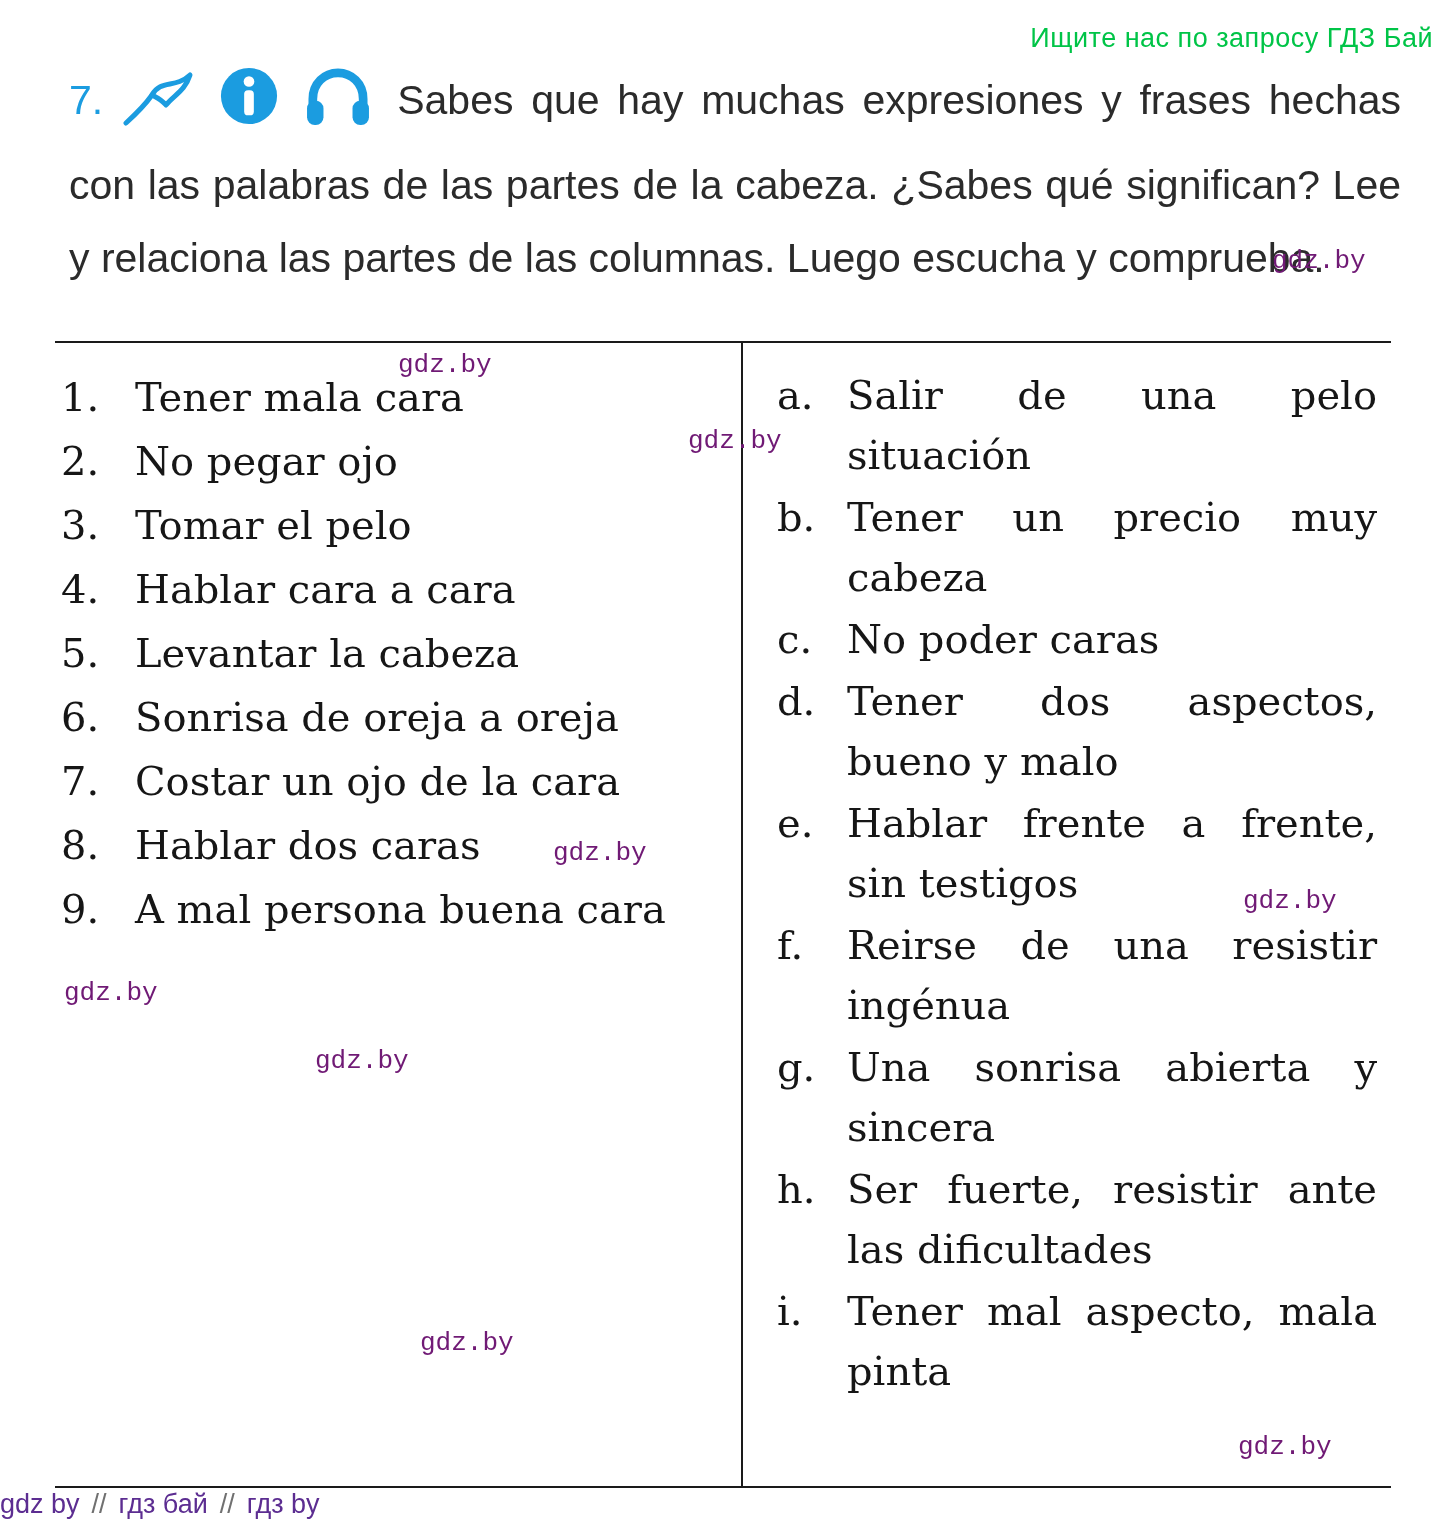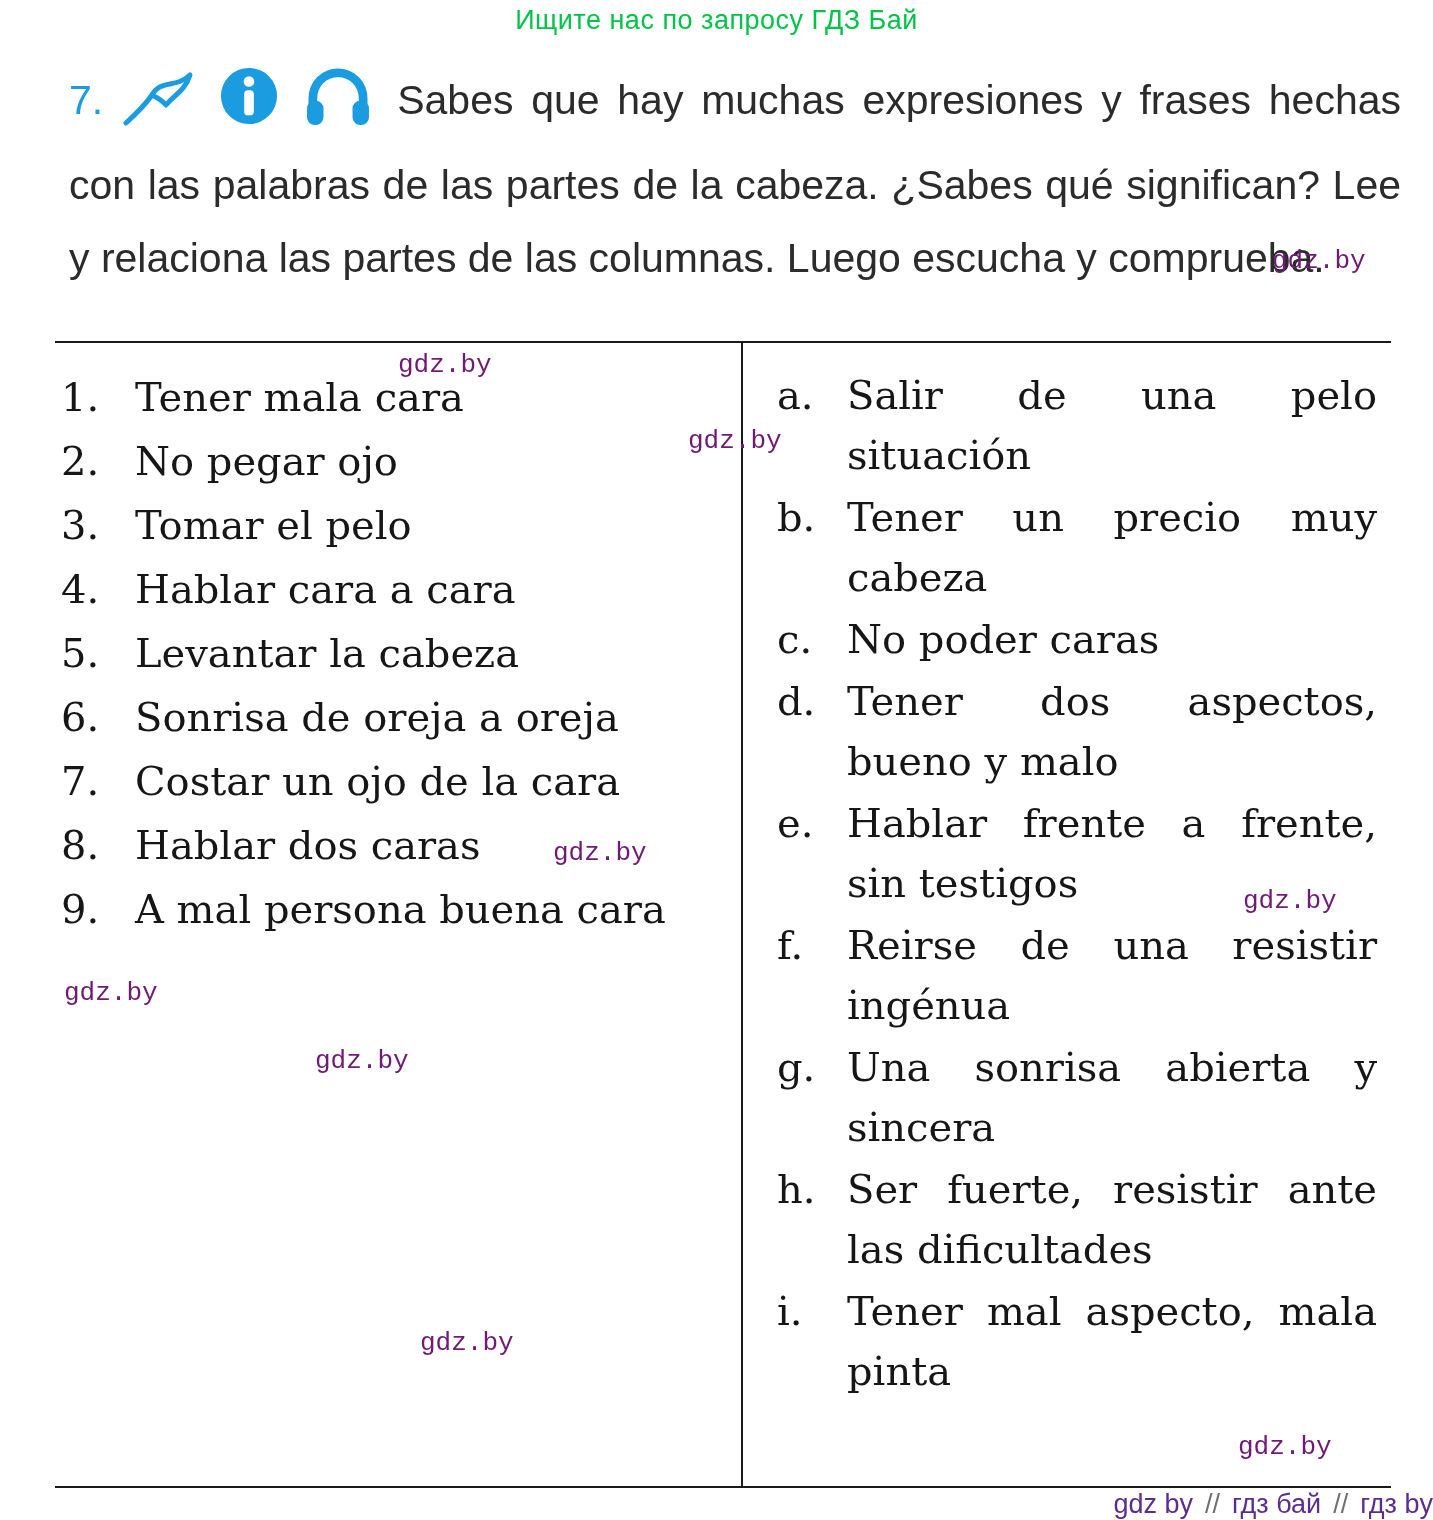--- a/index.html
+++ b/index.html
@@ -8,23 +8,23 @@
     width:1433px;
     height:1520px;
     background:#ffffff;
     font-family:"Liberation Sans", sans-serif;
     overflow:hidden;
   }
 
   
   .promo {
     position:absolute;
-    top:5px; left:0;
+    top:23px; left:0;
     width:100%;
-    text-align:center;
+    text-align:right;
     color:#00c447;
     font-size:27px;
     font-weight:500;
     letter-spacing:0.5px;
   }
 
   
   .exercise {
     position:absolute;
     top:64px; left:69px;
@@ -83,21 +83,21 @@
     color:#701a75;
     font-family:Liberation Mono, monospace;
     white-space:nowrap;
   }
 
   
   .footer {
     position:absolute;
     bottom:0px; left:0;
     width:100%;
-    text-align:right;
+    text-align:left;
     font-size:27px;
     color:#5c2d91;
   }
   .footer .sep { color:#707070; margin:0 12px; }
 </style>
 </head>
 <body>
 
 <div class="page">
 

